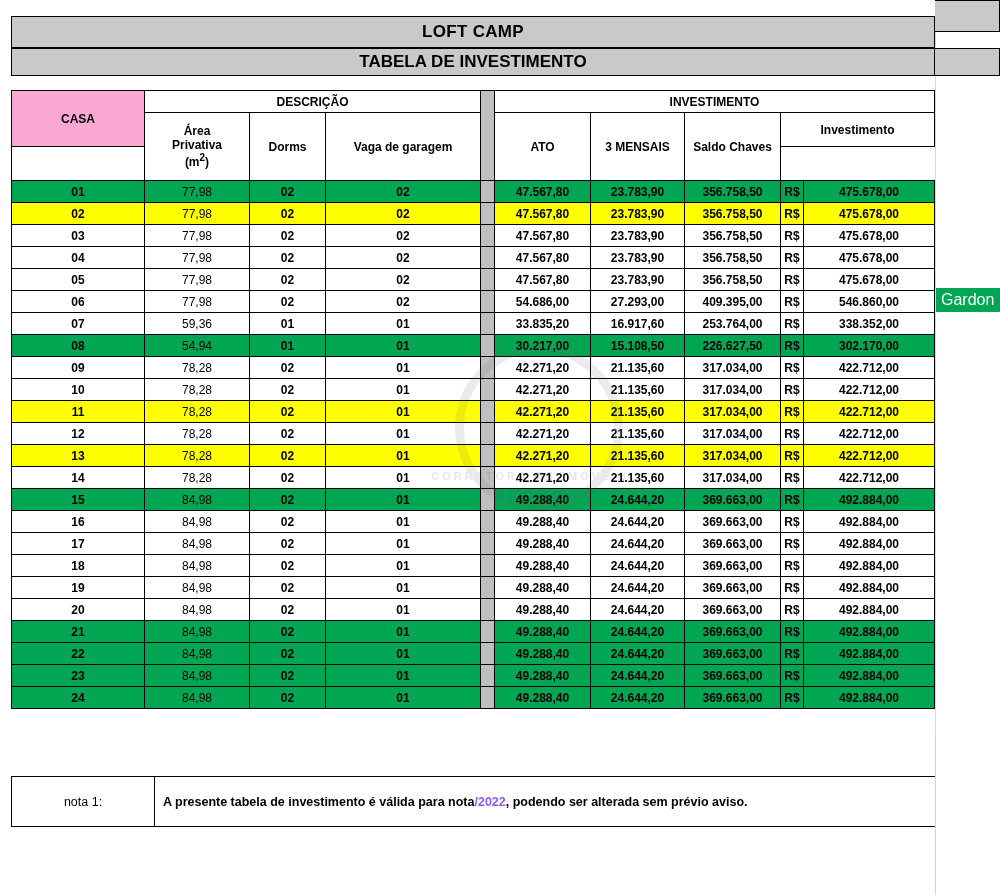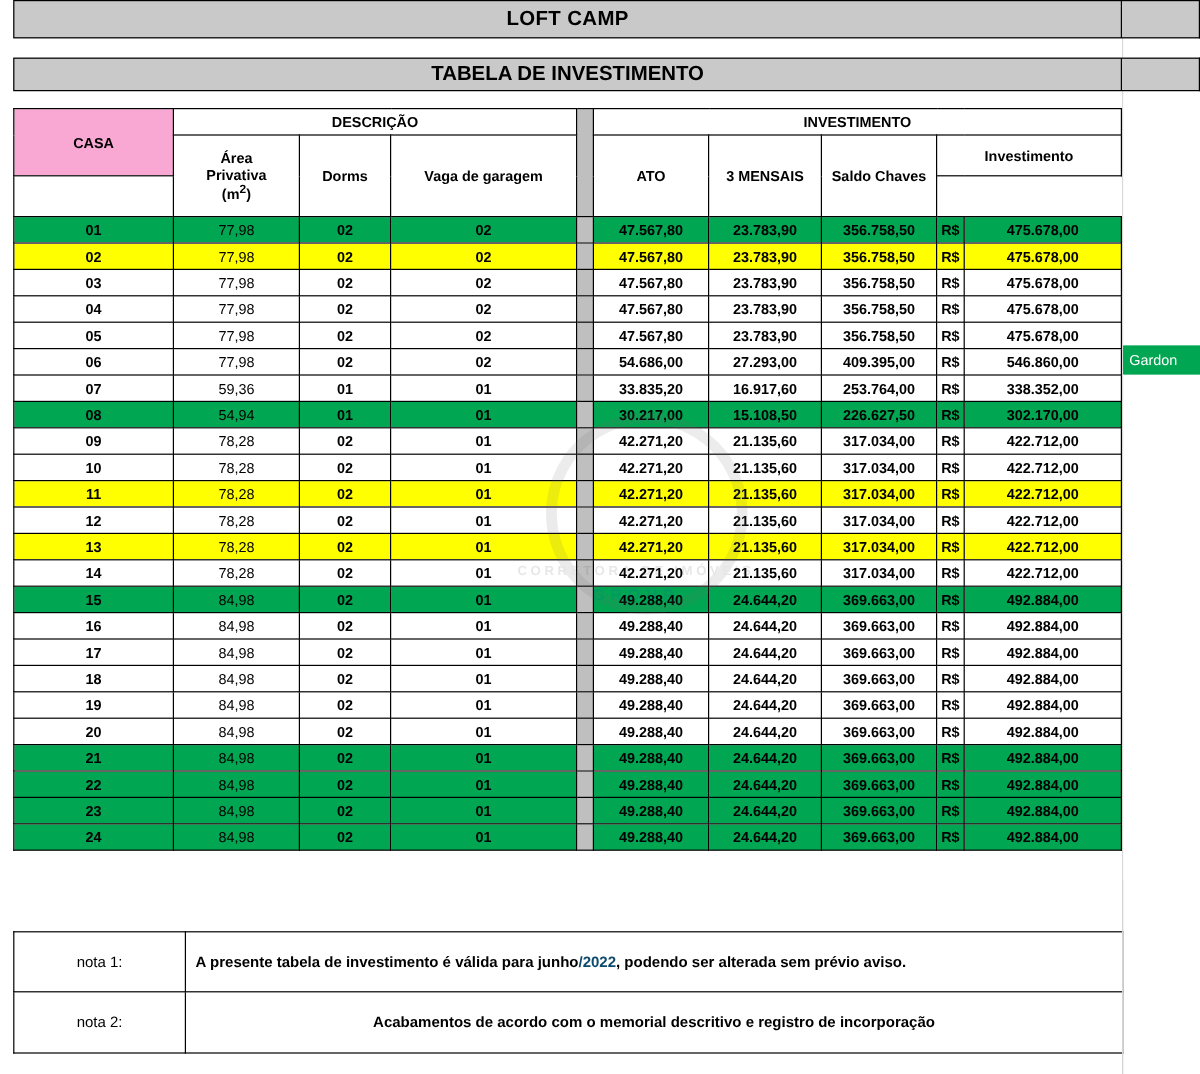--- a/index.html
+++ b/index.html
@@ -9,21 +9,21 @@
     font-family:"Liberation Sans", sans-serif;
     font-size:12px;
     color:#000;
     overflow:hidden;
     position:relative;
   }
   .sheet{position:relative;width:1000px;height:895px;}
 
   
   .titlebar{
-    position:absolute;left:11px;top:0px;width:924px;height:32px;
+    position:absolute;left:11px;top:16px;width:924px;height:32px;
     background:#c9c9c9;border:1px solid #000;box-sizing:border-box;
     display:flex;align-items:center;justify-content:center;
   }
   .titlebar span{font-weight:bold;font-size:17px;letter-spacing:.3px;}
   .titlebar-right{
     position:absolute;left:935px;top:0px;width:65px;height:32px;
     background:#c9c9c9;border:1px solid #000;border-left:none;box-sizing:border-box;
   }
 
   .subbar{
@@ -79,21 +79,21 @@
   td.casa{font-weight:bold;font-size:12.5px;}
   td.areav{font-weight:normal;font-size:12.5px;margin-top:32px;}
   td.rs{font-weight:bold;font-size:11.5px;text-align:left;padding-left:3px;}
   td.invv{font-weight:bold;font-size:11.5px;text-align:right;padding-right:7px;}
 
   .hdr-sub{font-size:11.5px;font-weight:bold;}
 
   
   .gardon{
     position:absolute;left:936px;top:288px;width:64px;height:24px;
-    background:#00a651;color:#fff;font-size:12px;
+    background:#00a651;color:#fff;font-size:16px;
     display:flex;align-items:center;padding-left:4px;box-sizing:border-box;
     border:1px solid #00a651;
   }
 
   
   .watermark{
     position:absolute;left:380px;top:344px;width:300px;height:190px;
     pointer-events:none;opacity:.13;
   }
   .wm-circle{
@@ -118,21 +118,21 @@
     border:1px solid #000;
     font-size:12.5px;
     padding:6px 8px;
     vertical-align:middle;
     box-sizing:border-box;
   }
   .notes td.lbl{width:143px;text-align:center;font-weight:normal;}
   .notes td.txt{width:781px;}
   .n-center{text-align:center;font-weight:bold;}
   .n-left{text-align:left;font-weight:bold;}
-  .red{color:#0c4a6e;}
+  .red{color:#8b5cf6;}
   .notes-right{
     position:absolute;left:935px;top:733px;width:65px;height:162px;
     border-left:1px solid #d4d4d4;box-sizing:border-box;
   }
   
   .gridcol{
     position:absolute;left:935px;top:0;width:65px;height:895px;
     border-left:1px solid #d9d9d9;box-sizing:border-box;
   }
 </style>
@@ -490,24 +490,20 @@
     <div class="wm-circle"></div>
     <div class="wm-txt1">CORRETORA DE IMÓVEIS</div>
     <div class="wm-txt2">GROUP</div>
   </div>
 
   <table class="notes">
     <tbody>
       <tr>
         <td class="lbl">nota 1:</td>
         <td class="txt n-left" style="height:50px">
-          <span>A presente tabela de investimento é válida para junho</span><span class="red">/2022</span><span>, podendo ser alterada sem prévio aviso.</span>
+          <span>A presente tabela de investimento é válida para nota</span><span class="red">/2022</span><span>, podendo ser alterada sem prévio aviso.</span>
         </td>
-      </tr>
-      <tr>
-        <td class="lbl">nota 2:</td>
-        <td class="txt n-center" style="height:51px">Acabamentos de acordo com o memorial descritivo e registro de incorporação</td>
       </tr>
     </tbody>
   </table>
   <div class="notes-right"></div>
 
 </div>
 
 </body></html>

